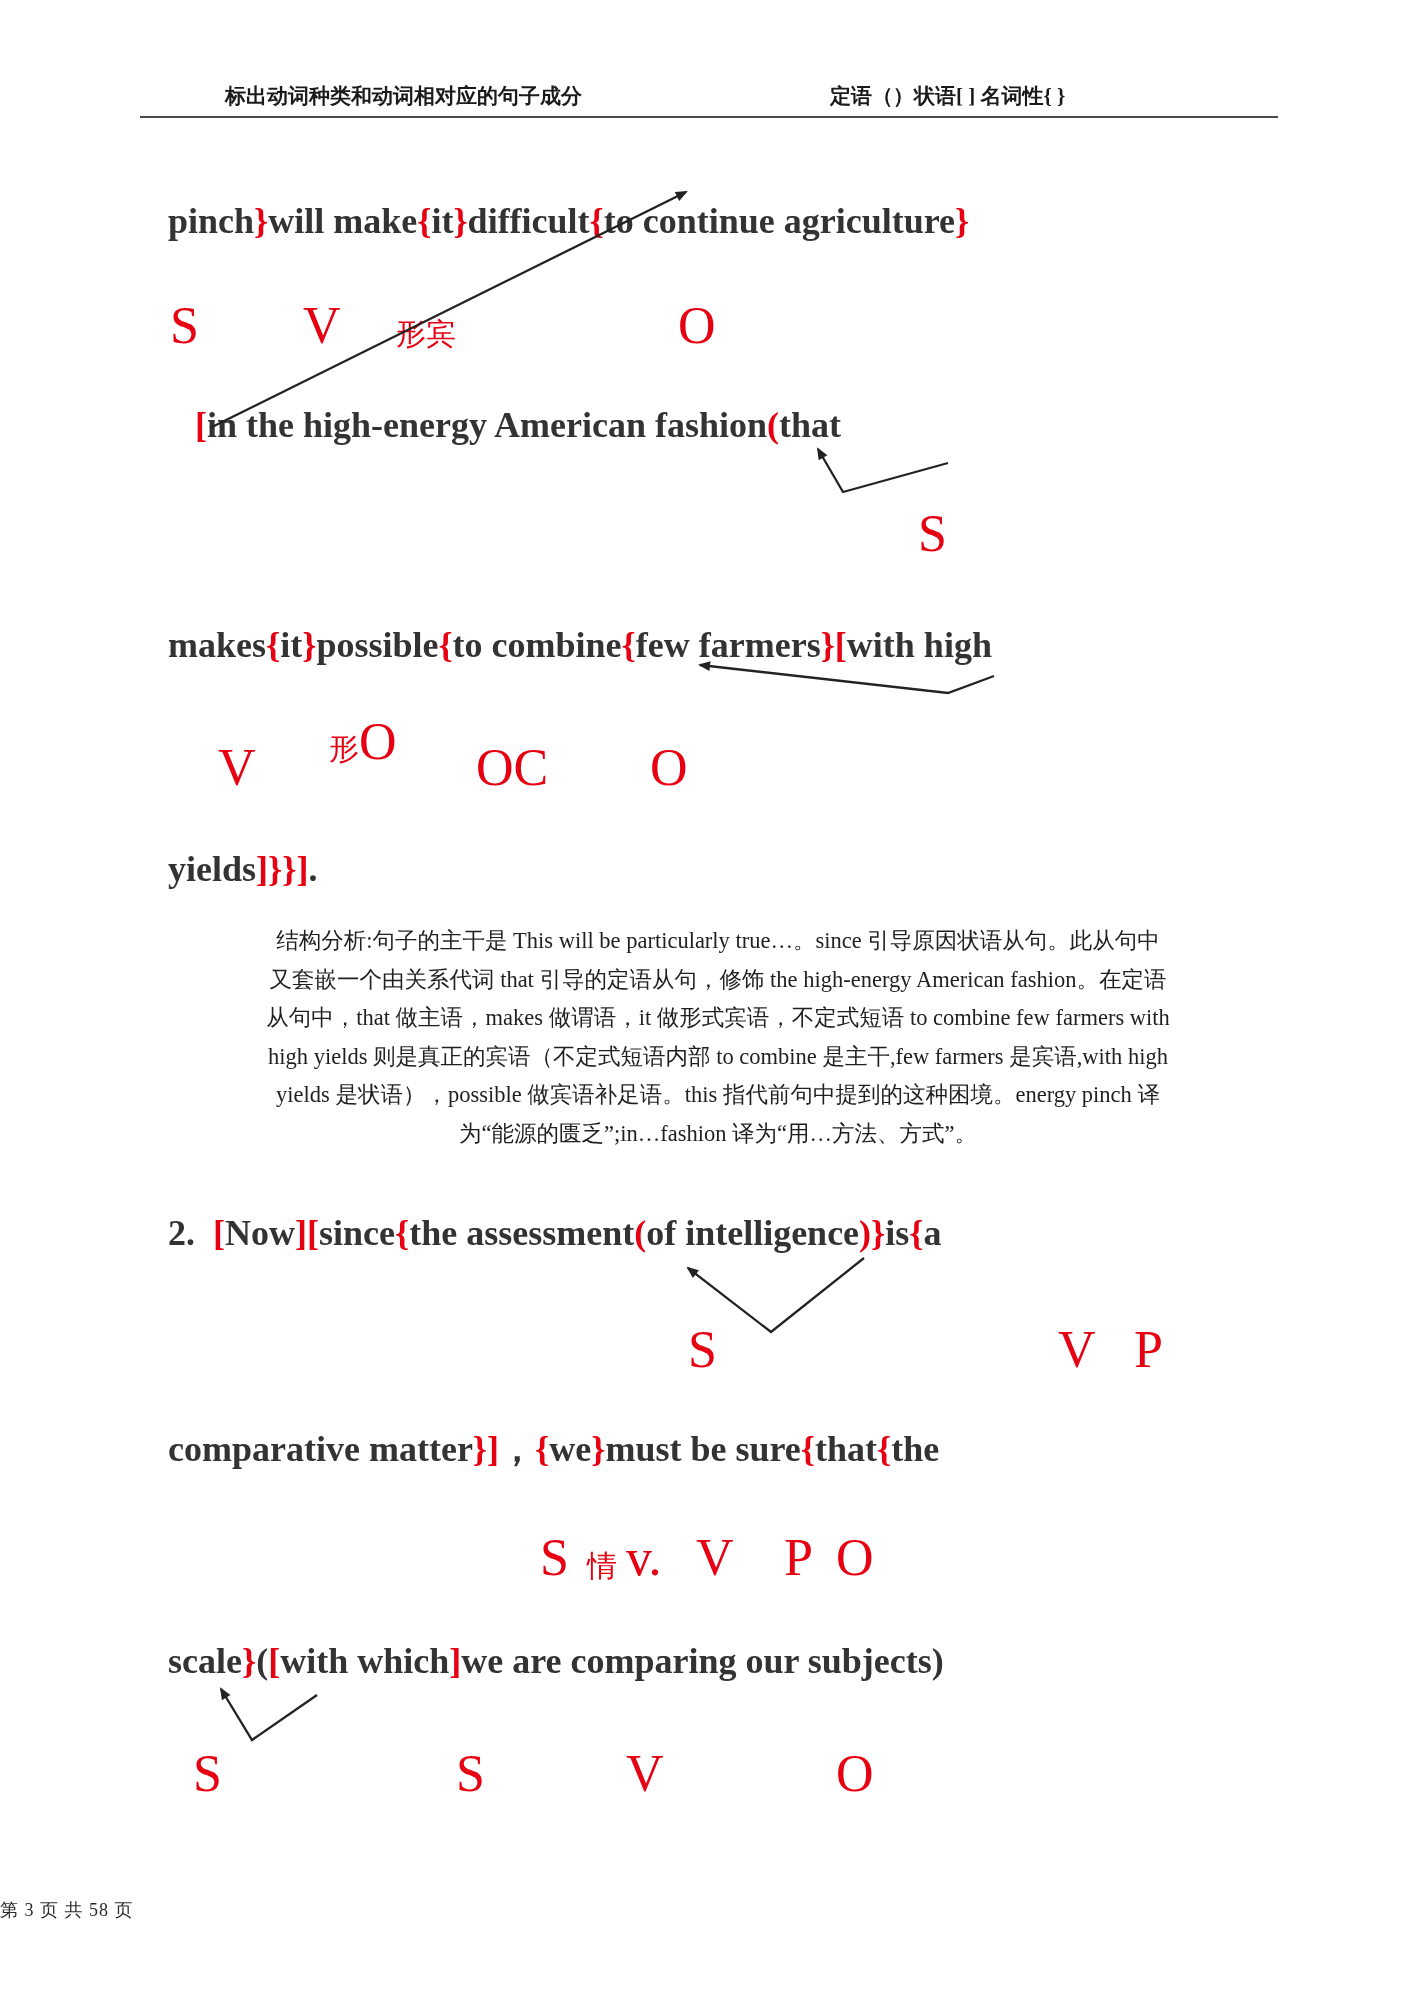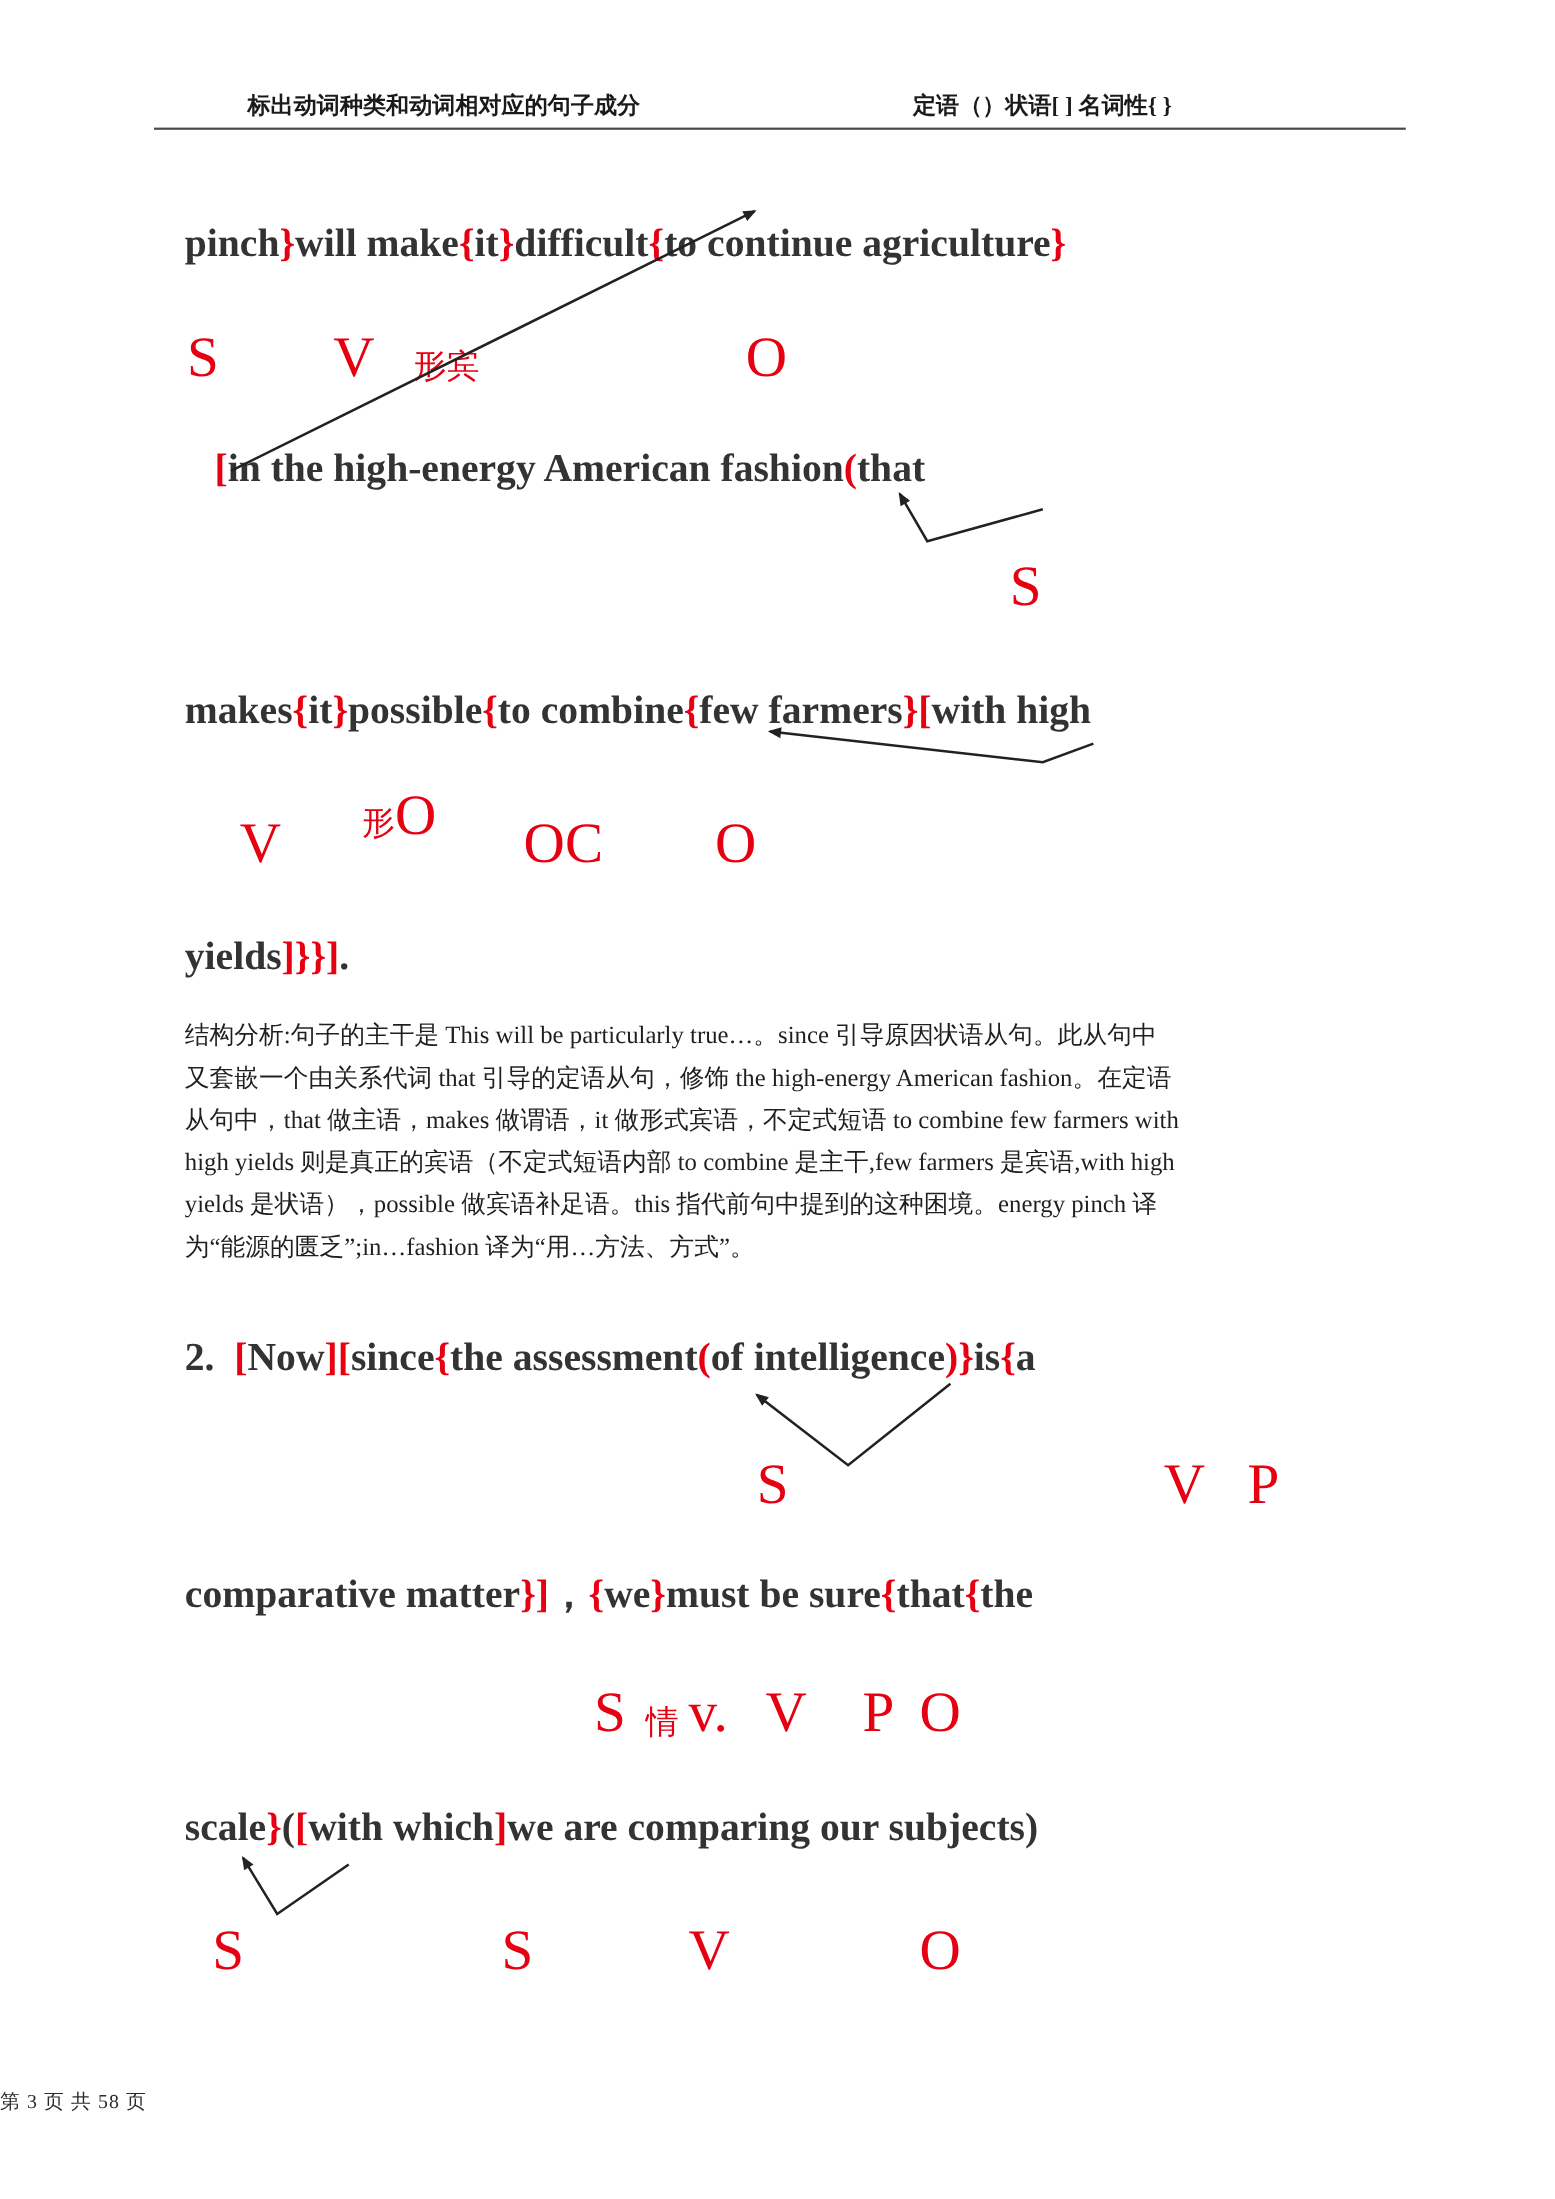--- a/index.html
+++ b/index.html
@@ -38,21 +38,21 @@
     white-space:pre;
   }
   .lab .cn{font-size:30px;}
   .lab-cn{
     position:absolute;color:#e60012;
     font-size:30px;line-height:1;white-space:pre;
   }
   
   .para{
     position:absolute;left:168px;top:922px;width:1100px;
-    font-size:22.5px;line-height:38.5px;color:#1f1f1f;
+    font-size:22.5px;line-height:38.5px;color:#1f1f1f;text-align:center;
   }
   .para div{white-space:pre;}
   
   .footer{
     position:absolute;left:0;right:0;top:1898px;
     text-align:left;font-size:18px;color:#2b2b2b;
     letter-spacing:1px;white-space:pre;
   }
   
   .arrows{position:absolute;left:0;top:0;pointer-events:none;}
@@ -63,21 +63,21 @@
 <div class="page">
 
   <div class="hdr hdr-left">标出动词种类和动词相对应的句子成分</div>
   <div class="hdr hdr-right">定语（）状语[ ] 名词性{ }</div>
   <div class="hdr-rule"></div>
 
   <div class="big" id="s1-line1"><span class="seg-k">pinch</span><span class="seg-r">}</span><span class="seg-k">will make</span><span class="seg-r">{</span><span class="seg-k">it</span><span class="seg-r">}</span><span class="seg-k">difficult</span><span class="seg-r">{</span><span class="seg-k">to continue agriculture</span><span class="seg-r">}</span></div>
 
   <span class="lab" style="left:170px;top:300px;">S</span>
   <span class="lab" style="left:303px;top:300px;">V</span>
-  <span class="lab-cn" style="left:376px;top:319px;">形宾</span>
+  <span class="lab-cn" style="left:396px;top:319px;">形宾</span>
   <span class="lab" style="left:678px;top:300px;">O</span>
 
   <div class="big" id="s1-line2"><span class="seg-r">[</span><span class="seg-k">in the high-energy American fashion</span><span class="seg-r">(</span><span class="seg-k">that</span></div>
 
   <span class="lab" style="left:918px;top:508px;">S</span>
 
   <div class="big" id="s1-line3"><span class="seg-k">makes</span><span class="seg-r">{</span><span class="seg-k">it</span><span class="seg-r">}</span><span class="seg-k">possible</span><span class="seg-r">{</span><span class="seg-k">to combine</span><span class="seg-r">{</span><span class="seg-k">few farmers</span><span class="seg-r">}</span><span class="seg-r">[</span><span class="seg-k">with high</span></div>
 
   <span class="lab" style="left:218px;top:742px;">V</span>
   <span class="lab" style="left:329px;top:716px;"><span class="cn">形</span><span>O</span></span>

